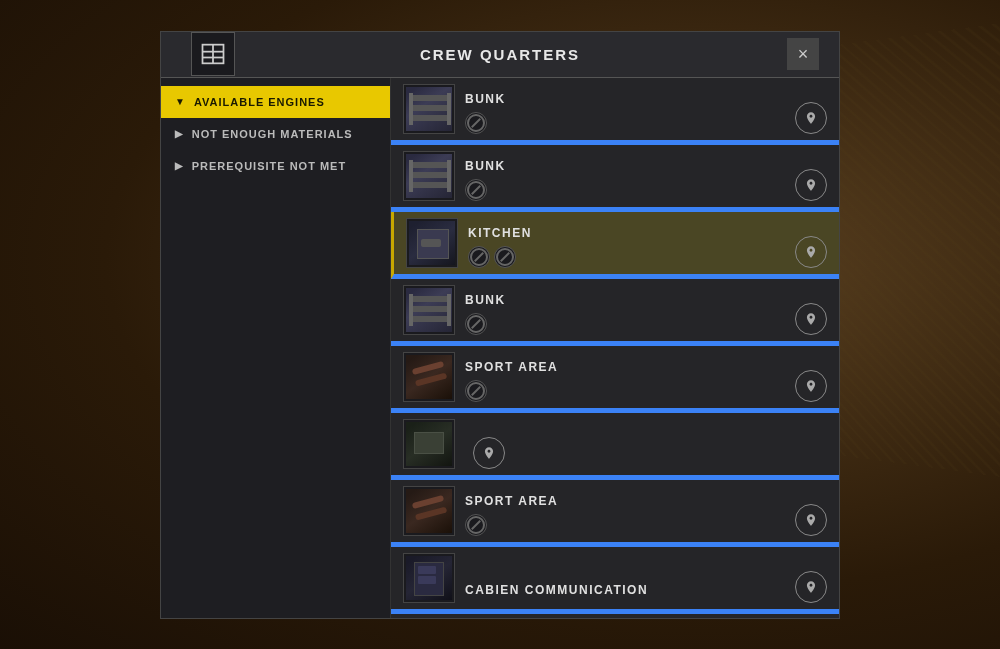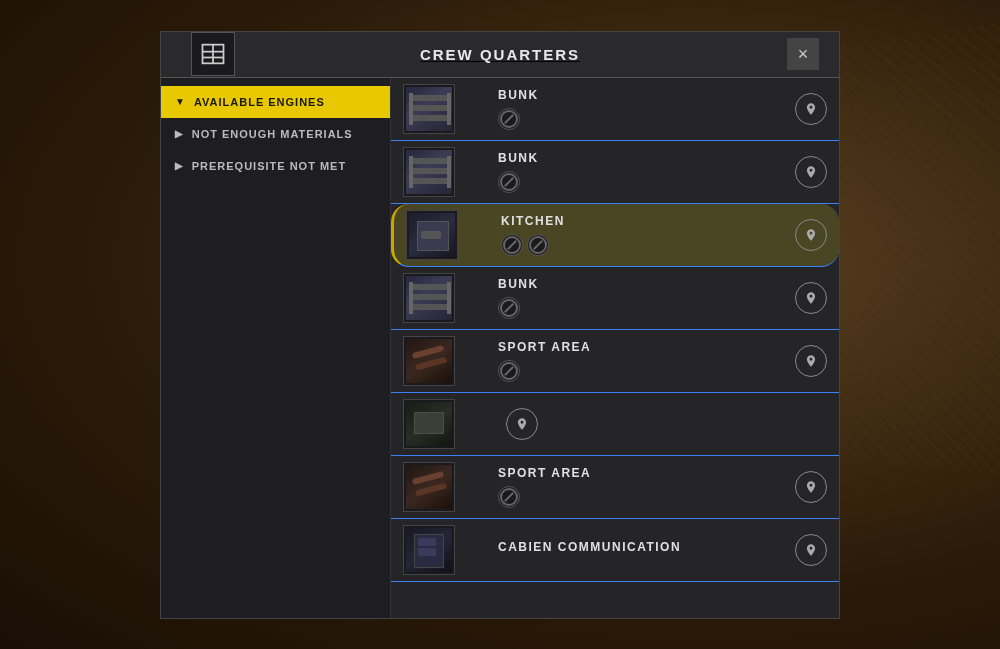--- a/index.html
+++ b/index.html
@@ -62,21 +62,20 @@
     }
 
     .modal-header {
       background: #2a2a2e;
       border-bottom: 1px solid #555;
       padding: 14px 36px;
       display: flex;
       align-items: center;
       justify-content: space-between;
       position: relative;
-      text-decoration: underline;
     }
 
     .modal-icon {
       width: 44px;
       height: 44px;
       background: #1a1a1e;
       border: 1px solid #555;
       display: flex;
       align-items: center;
       justify-content: center;
@@ -165,33 +164,31 @@
     }
 
     .right-panel::-webkit-scrollbar {
       width: 6px;
     }
     .right-panel::-webkit-scrollbar-track { background: #1a1a1e; }
     .right-panel::-webkit-scrollbar-thumb { background: #555; }
 
     .list-item {
       display: flex;
-      align-items: center;
+      align-items: flex-end;
       padding: 6px 12px;
-      border-bottom: 1px solid #3b82f6;
+      border-bottom: 5px solid #3b82f6;
       cursor: pointer;
       min-height: 62px;
       position: relative;
-      gap: 33px;
     }
 
     .list-item.selected {
       background: rgba(120, 110, 30, 0.45);
       border-left: 3px solid #c8a800;
-      border-radius: 18px;
     }
 
     .item-thumb {
       width: 52px;
       height: 50px;
       background: #1a1a1e;
       border: 1px solid #444;
       margin-right: 10px;
       flex-shrink: 0;
       display: flex;

